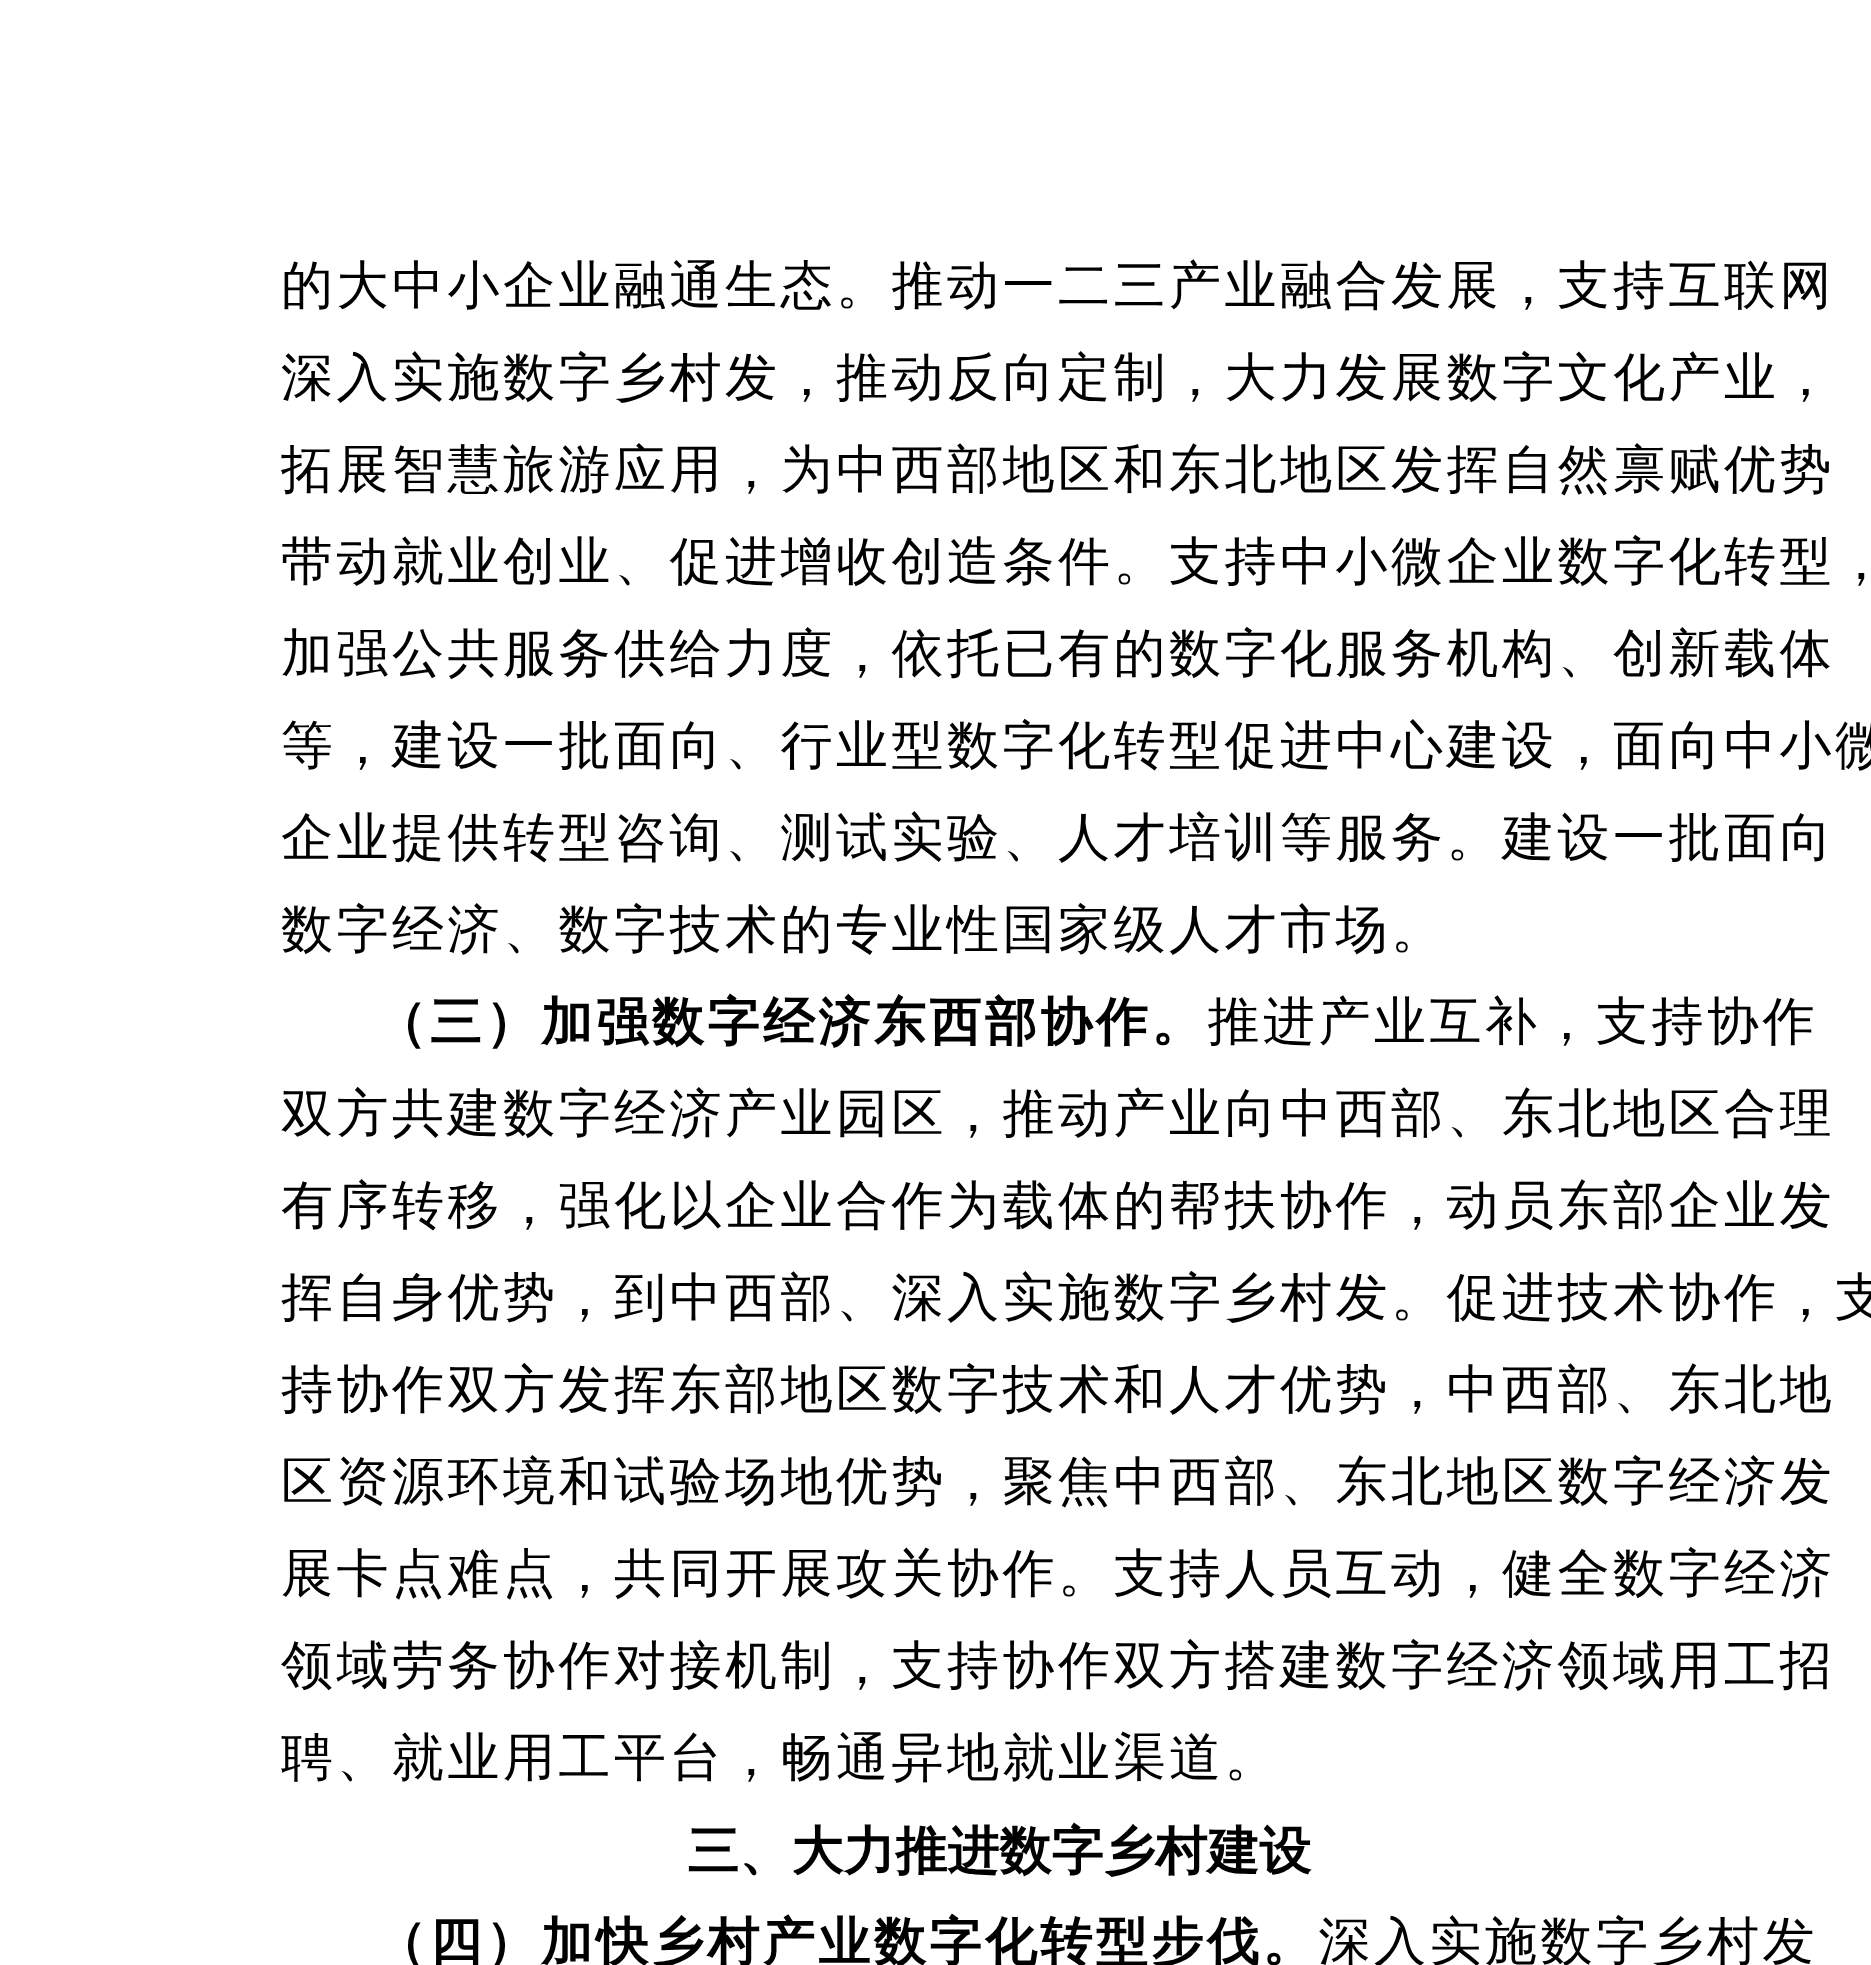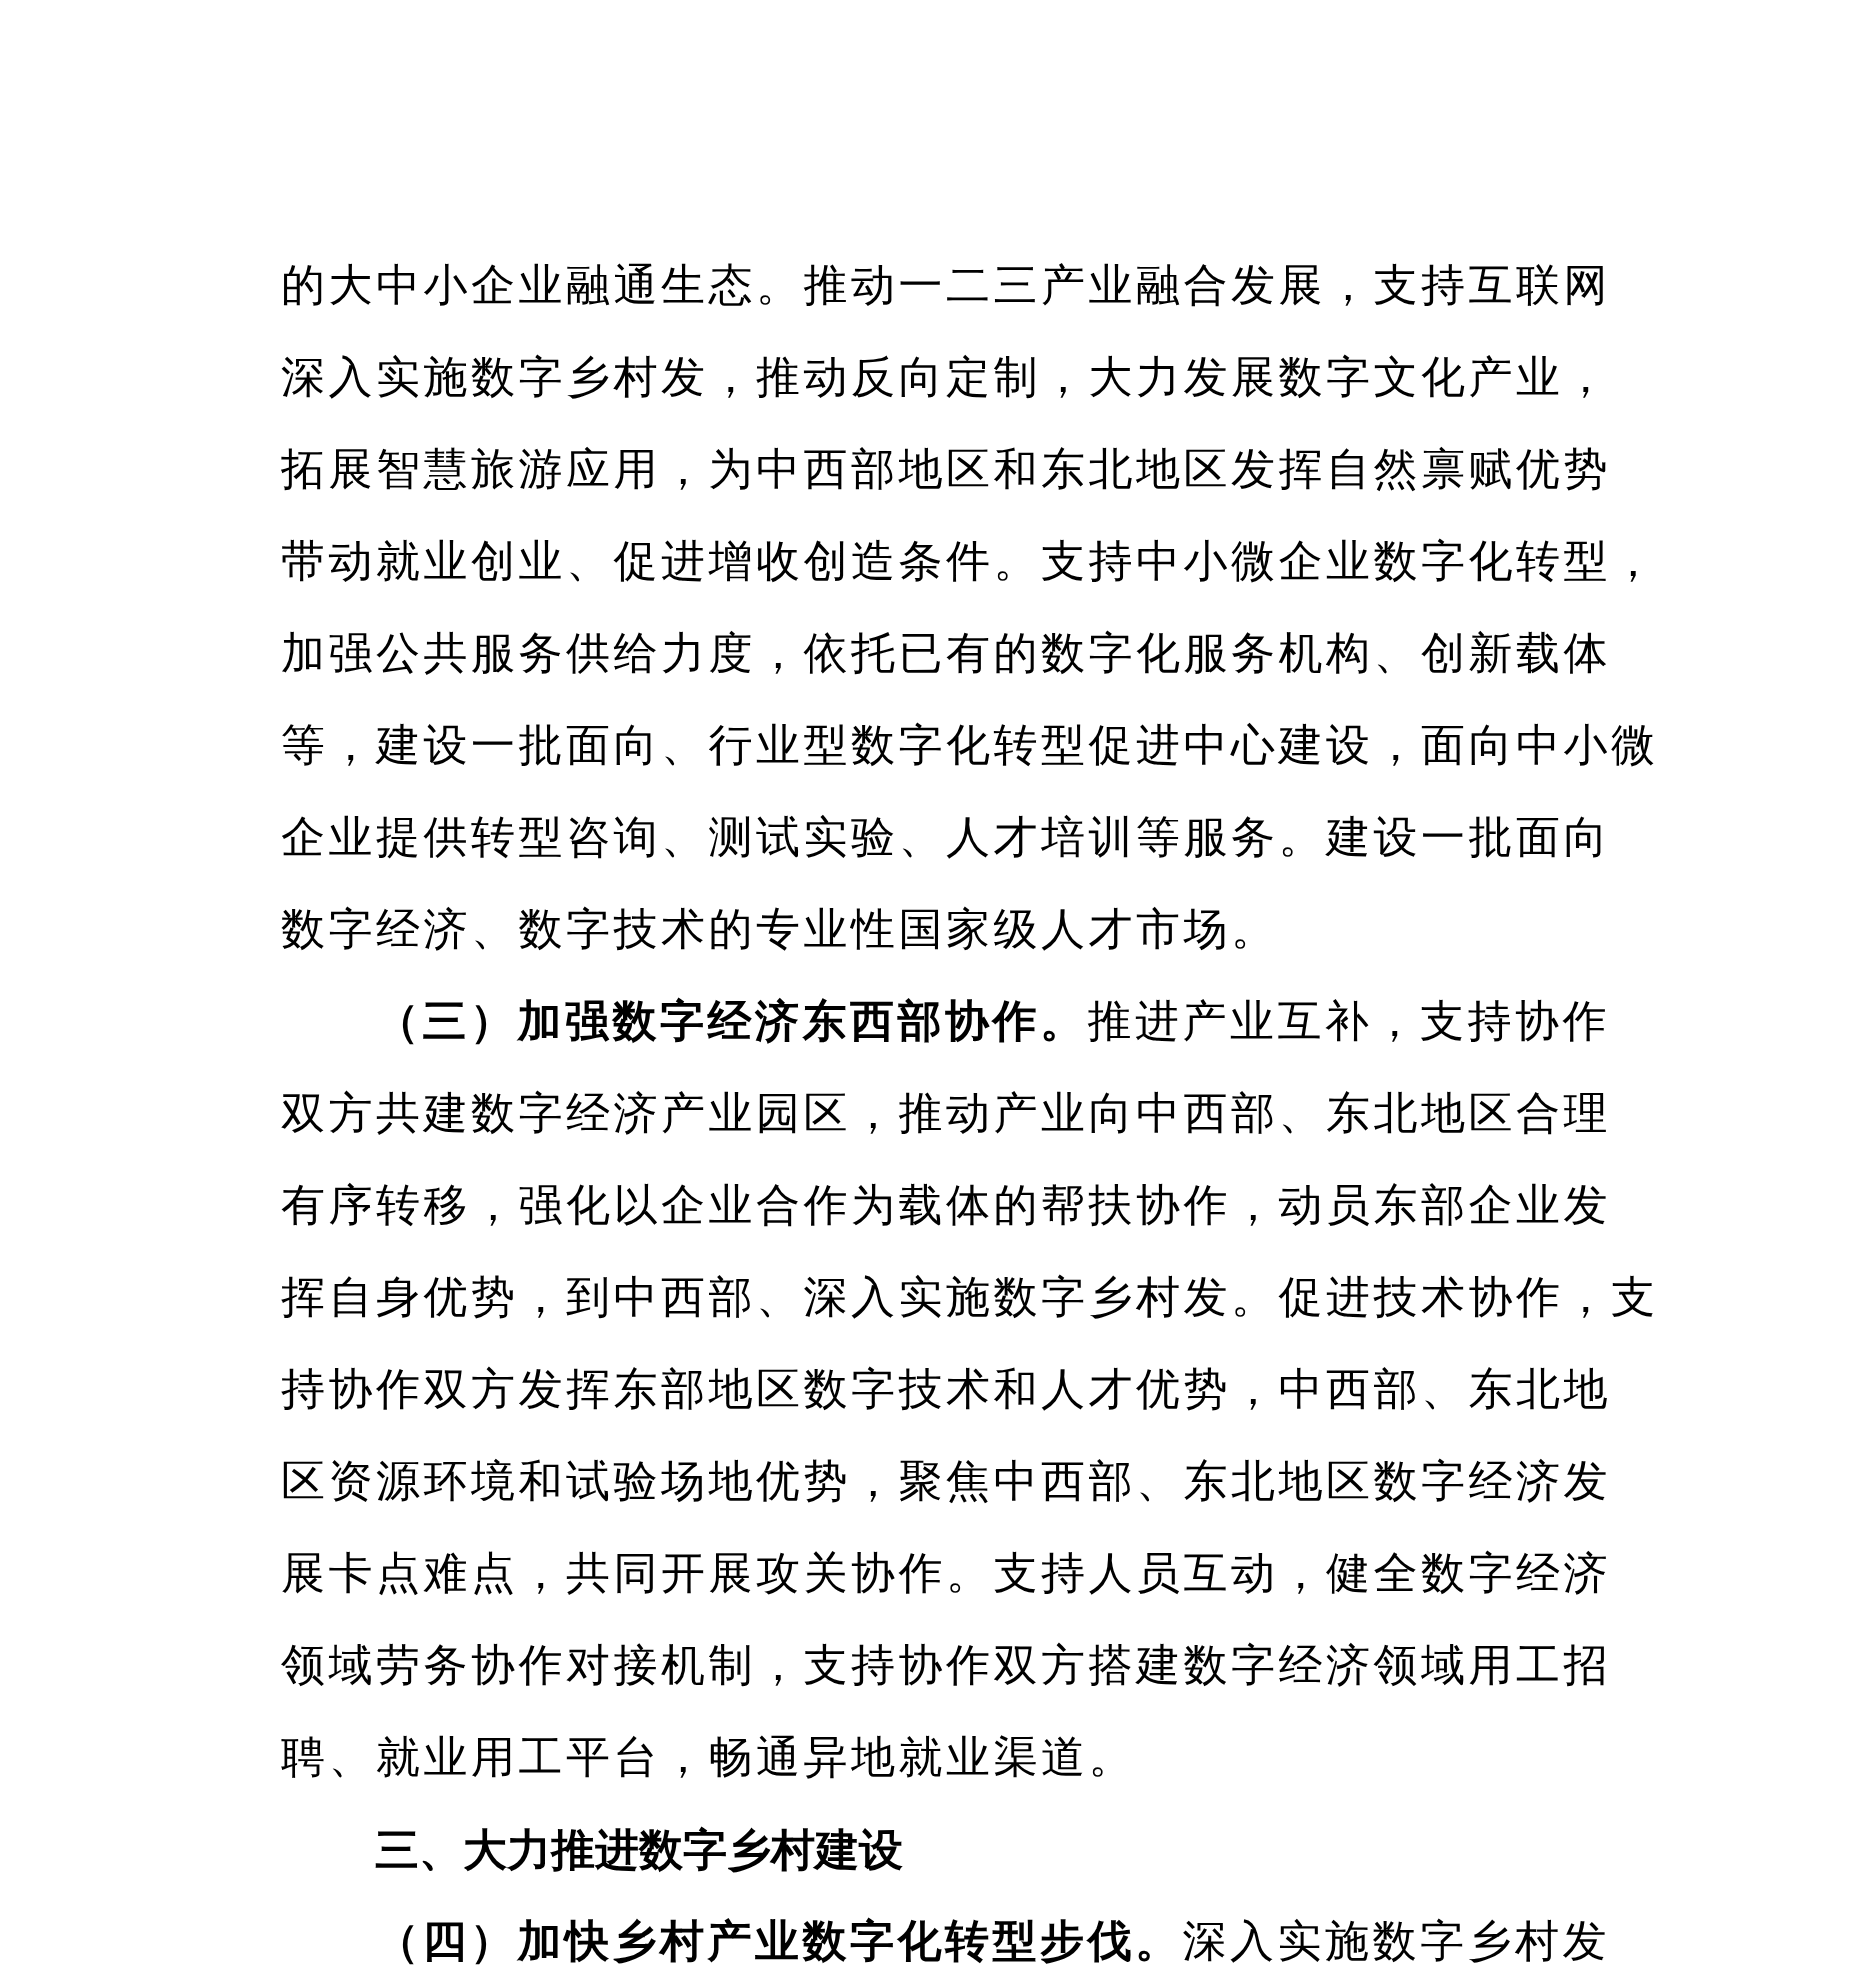--- a/index.html
+++ b/index.html
@@ -18,26 +18,27 @@
   }
   .text-block {
     position: absolute;
     left: 281px;
     top: 240px;
     width: 1344px;
   }
   .line {
     height: 92px;
     line-height: 92px;
-    font-size: 44px;
+    font-size: 52px;
     letter-spacing: 3.5px;
     white-space: nowrap;
   }
   .indent {
     text-indent: 94px;
+    text-align: center;
   }
   .lead-bold {
     font-weight: bold;
   }
   .heading {
     font-family: "Liberation Sans", "DejaVu Sans", sans-serif;
     font-weight: bold;
     letter-spacing: 0;
   }
 </style>

